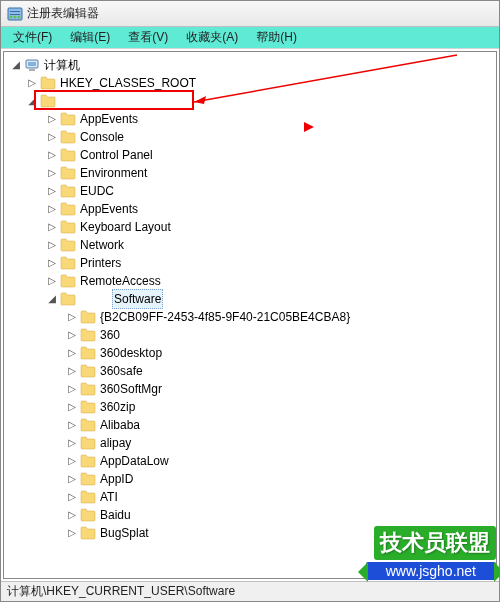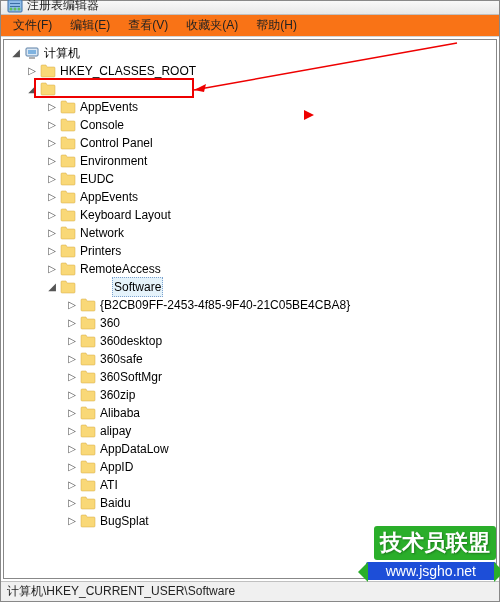--- a/index.html
+++ b/index.html
@@ -1,21 +1,21 @@
 <!DOCTYPE html>
 <html><head>
 <meta charset="utf-8">
 <style>
 * { margin: 0; padding: 0; box-sizing: border-box; font-family: "Microsoft YaHei", "SimSun", Tahoma, sans-serif; font-size: 12px; }
 body { width: 500px; height: 602px; background: #fff; position: relative; overflow: hidden; }
 .window { width: 100%; height: 100%; border: 1px solid #888; display: flex; flex-direction: column; background: #fff; }
-.titlebar { height: 14px; background: linear-gradient(to bottom, #f8f8f8, #e8e8e8); border-bottom: 1px solid #c0c0c0; display: flex; align-items: flex-end; padding: 0 6px; gap: 4px; }
+.titlebar { height: 26px; background: linear-gradient(to bottom, #f8f8f8, #e8e8e8); border-bottom: 1px solid #c0c0c0; display: flex; align-items: center; padding: 0 6px; gap: 4px; }
 .titlebar .icon-reg { width: 16px; height: 16px; display: inline-flex; align-items: center; justify-content: center; }
 .titlebar .title { color: #222; }
-.menubar { height: 22px; background: #f97316; border-bottom: 1px solid #d4d4d4; display: flex; align-items: center; padding: 0 4px; gap: 2px; }
+.menubar { height: 22px; background: #5eead4; border-bottom: 1px solid #d4d4d4; display: flex; align-items: center; padding: 0 4px; gap: 2px; }
 .menubar span { padding: 2px 8px; color: #222; }
 .content { flex: 1; background: #fff; border: 1px solid #888; margin: 2px; overflow: hidden; position: relative; }
 .tree { padding: 4px 2px; }
 .tree-row { display: flex; align-items: center; height: 18px; line-height: 18px; white-space: nowrap; }
 .expander { width: 12px; height: 12px; display: inline-flex; align-items: center; justify-content: center; color: #555; font-size: 10px; cursor: pointer; margin-right: 2px; }
 .folder-icon { width: 16px; height: 14px; margin-right: 4px; display: inline-block; }
 .computer-icon { width: 16px; height: 16px; margin-right: 4px; display: inline-flex; align-items: center; justify-content: center; }
 .node-label { color: #000; }
 .node-label.selected { background: #e5f3fb; border: 1px dotted #7da2ce; padding: 0 1px; margin-left: 32px; }
 .indent { display: inline-block; }

